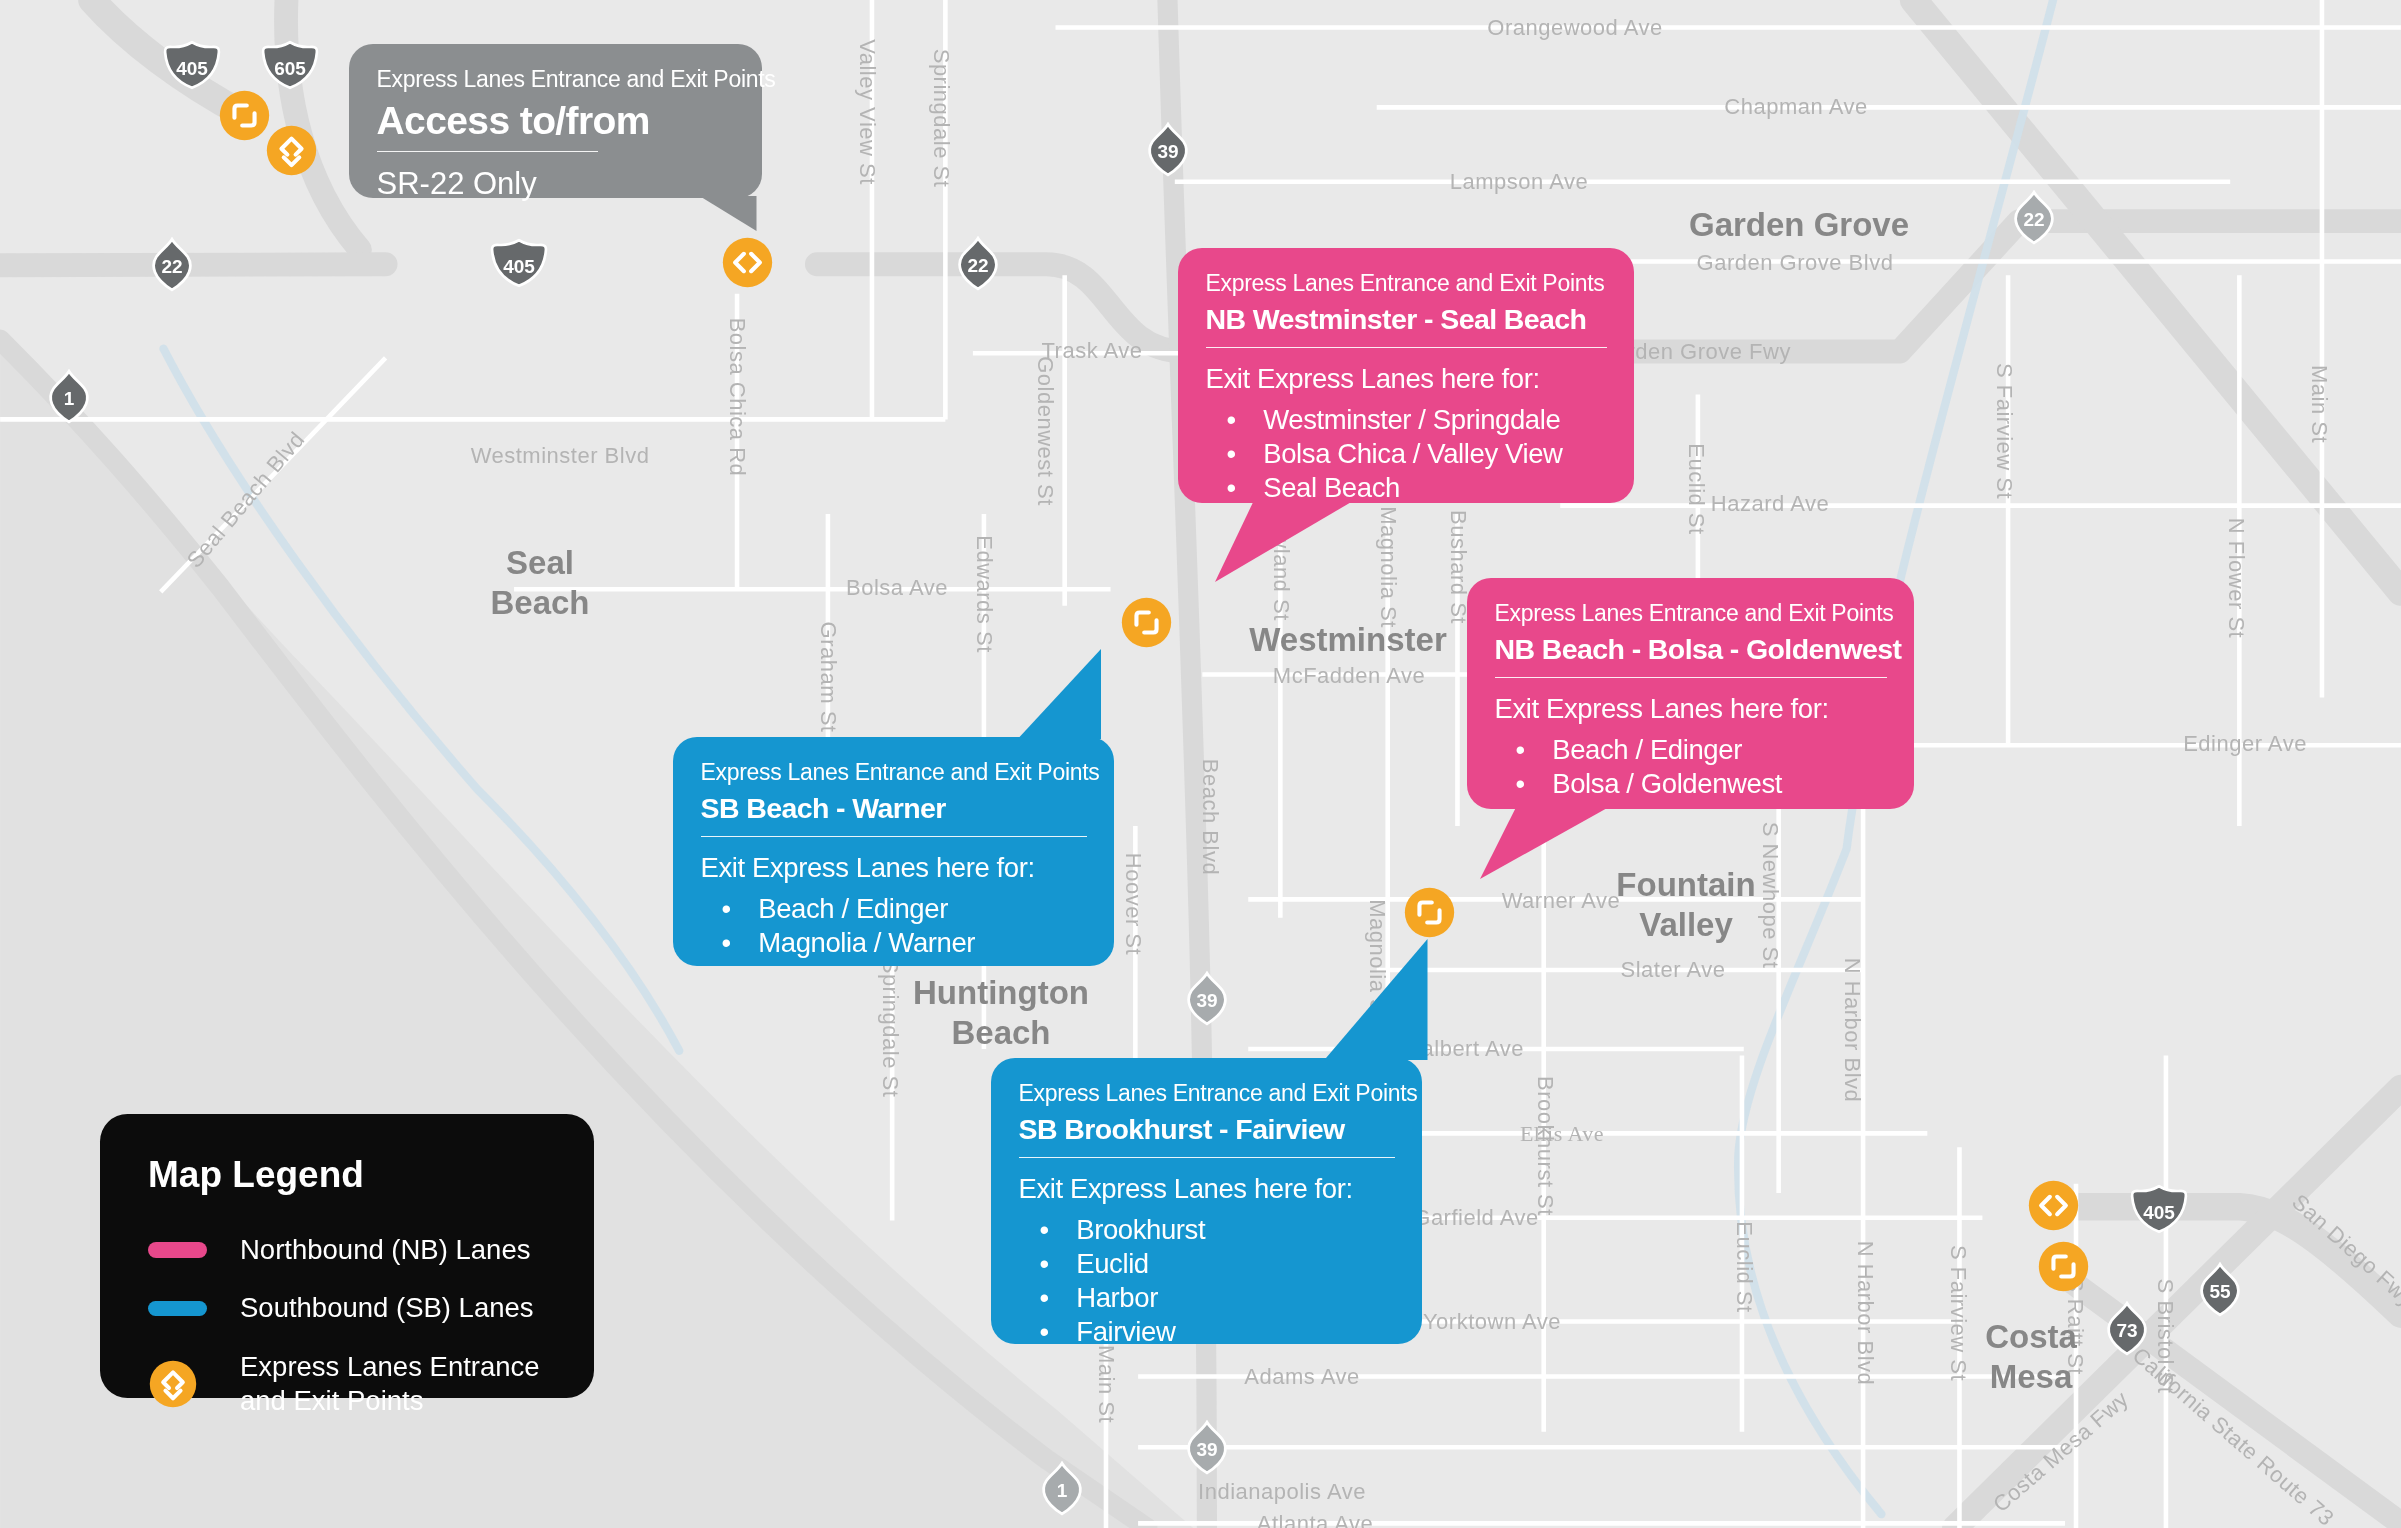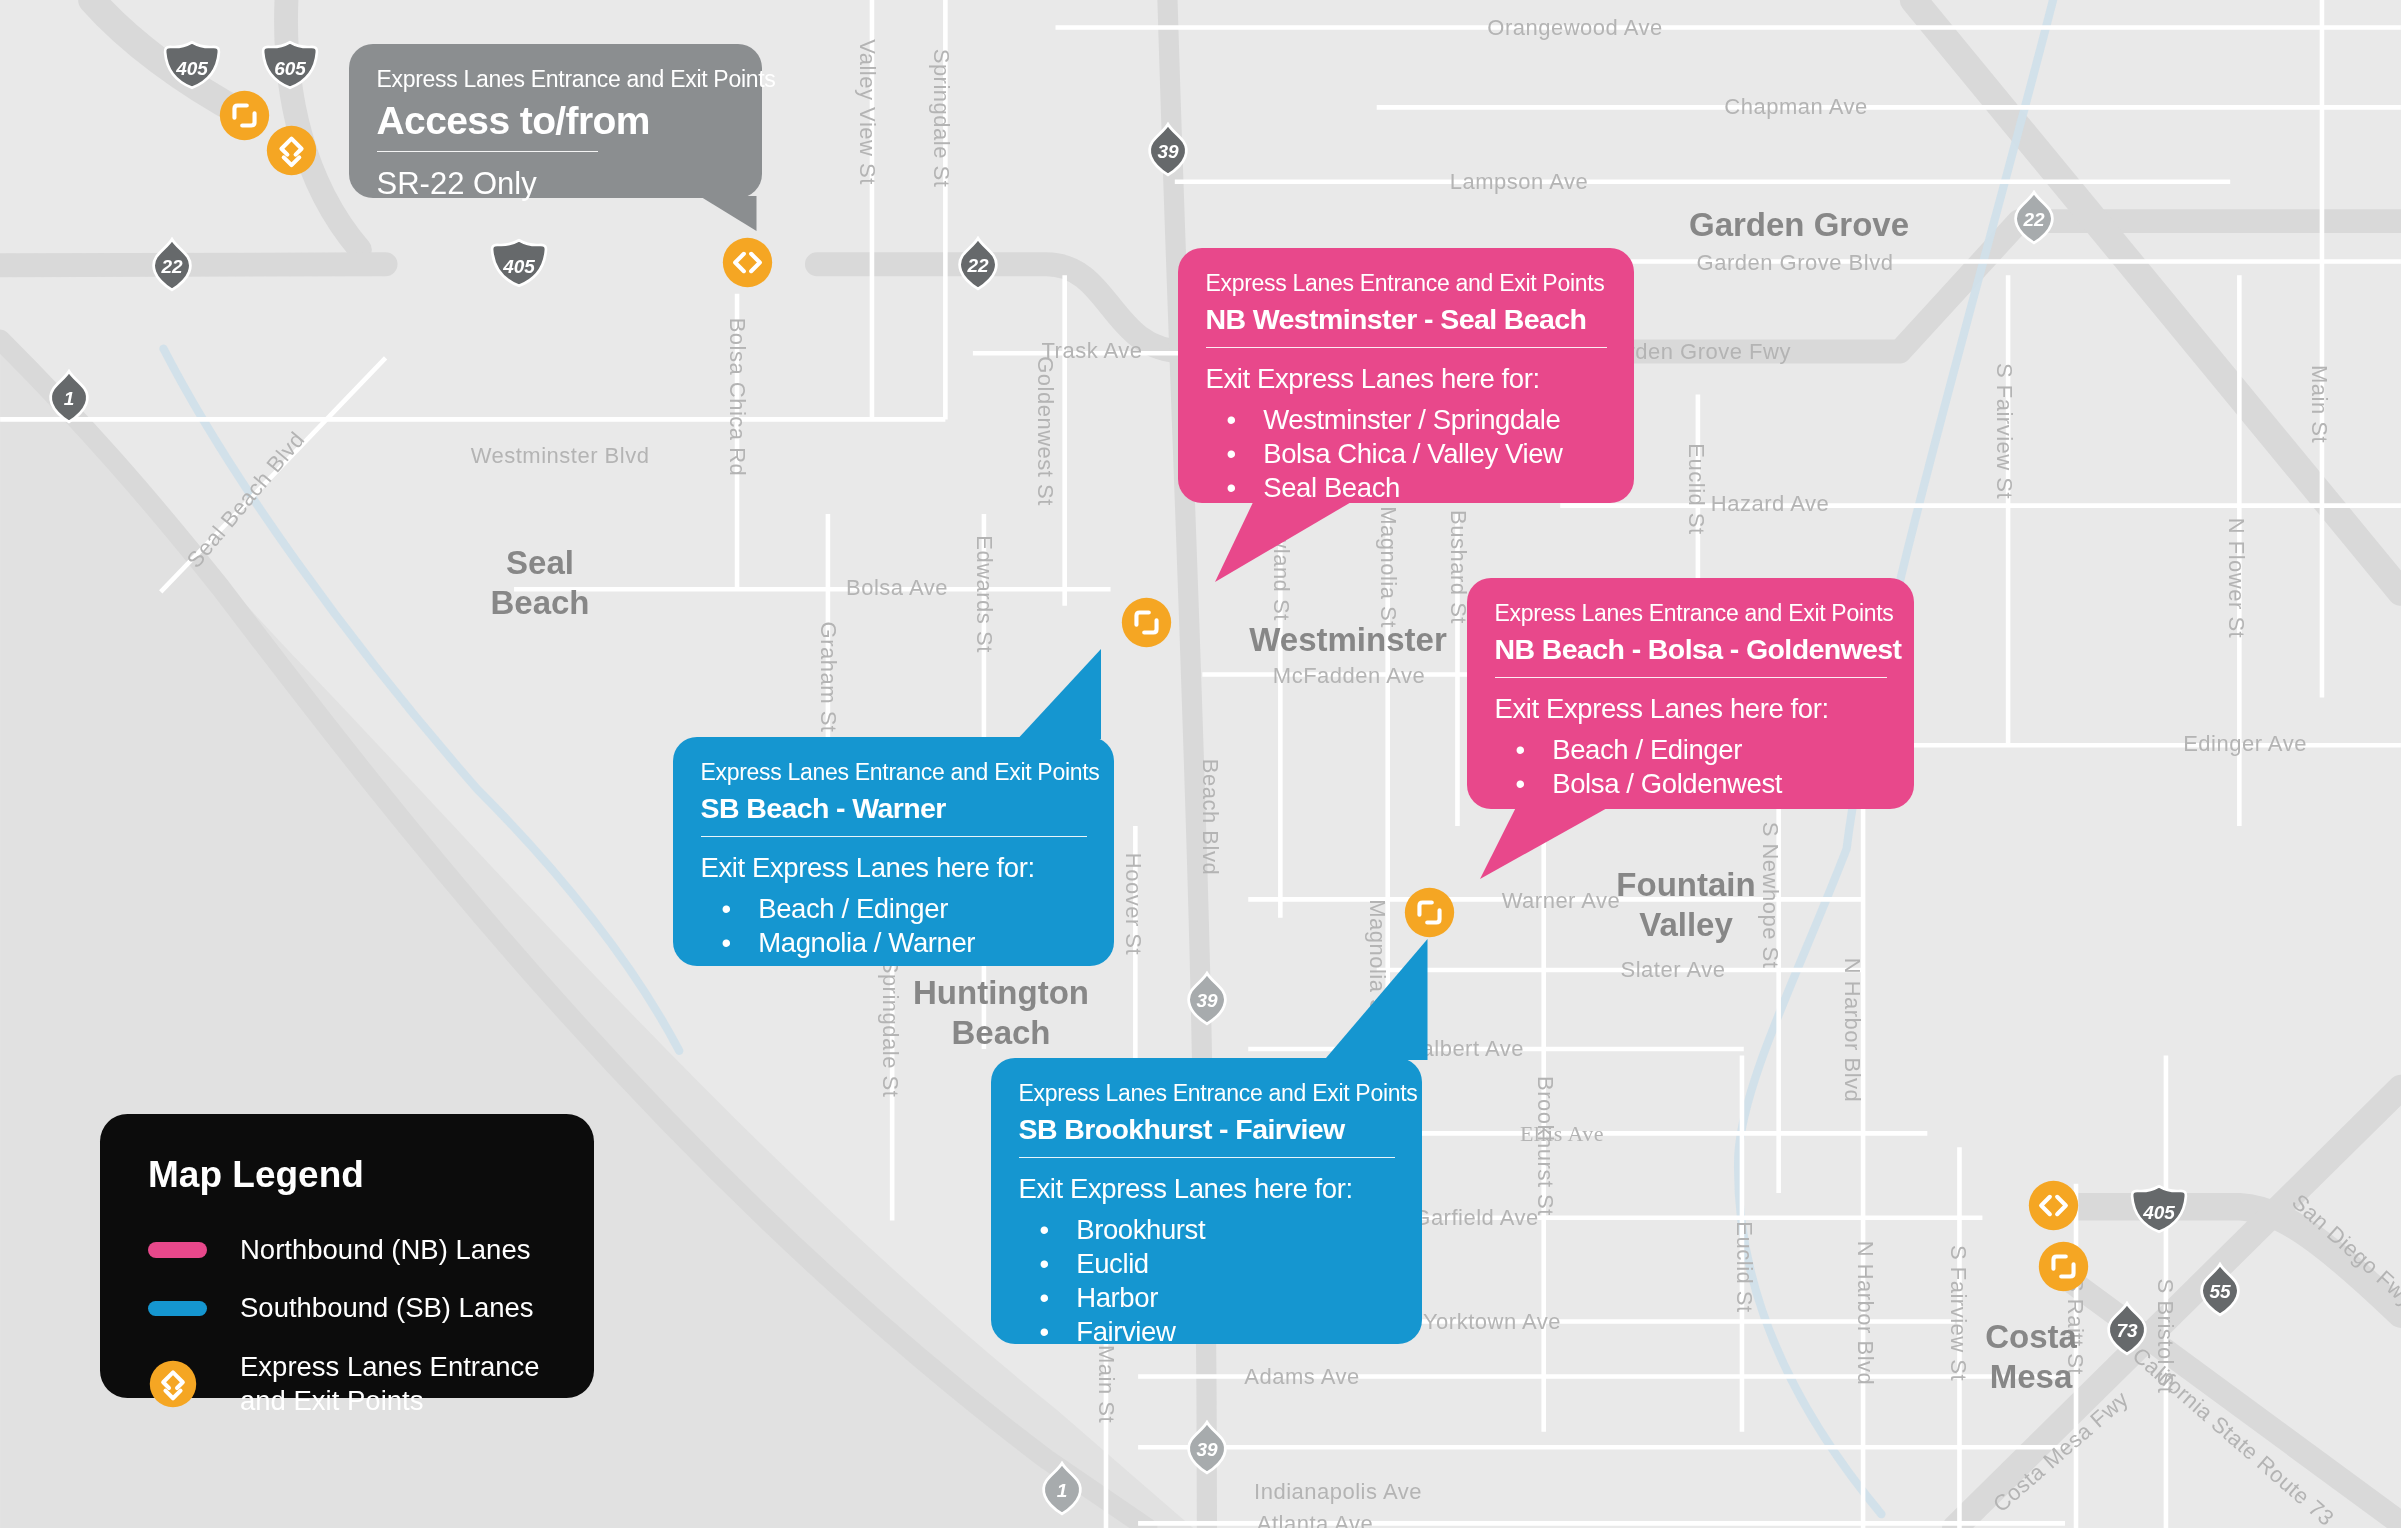--- a/index.html
+++ b/index.html
@@ -10,21 +10,21 @@
   
   .street-label{position:absolute;transform:translate(-50%,-50%);color:var(--street-label,#b4b4b4);
     font-size:22px;white-space:nowrap;letter-spacing:0.5px;}
   .city-label{position:absolute;transform:translate(-50%,-50%);color:var(--city-label,#878787);
     font-size:33px;font-weight:bold;text-align:center;line-height:1.22;white-space:pre-line;}
 
   
   .shield{position:absolute;transform:translate(-50%,-50%);}
   .shield svg{display:block;}
   .shield .shield-label{position:absolute;inset:0;display:flex;align-items:center;justify-content:center;
-    color:#fff;font-weight:bold;font-size:19px;font-style:italic;}
+    color:#fff;font-weight:bold;font-size:19px;}
   .shield.interstate .shield-label{padding-top:6.4px;}
   .shield.spade .shield-label{padding-top:2.8px;}
 
   
   .marker{position:absolute;width:53px;height:53px;margin-left:-27px;margin-top:-27px;}
 
   
   .callout{position:absolute;border-radius:24px;color:#fff;padding:22px 27.5px 18.4px 27.5px;box-sizing:border-box;}
   .callout .tail{position:absolute;}
   .callout .kicker{font-size:23px;letter-spacing:-0.3px;white-space:nowrap;margin-bottom:6.4px;}
@@ -175,21 +175,21 @@
       <div class="street-label" style="left: 1562px; top: 1134px; transform: translate(-50%, -50%) rotate(0deg); font-family: Liberation Serif, serif;">Ellis Ave</div>
       <div class="street-label" style="left: 1545px; top: 1146px; transform: translate(-50%, -50%) rotate(90deg);">Brookhurst St</div>
       <div class="street-label" style="left: 1476px; top: 1218px; transform: translate(-50%, -50%) rotate(0deg);">Garfield Ave</div>
       <div class="street-label" style="left: 1492px; top: 1322px; transform: translate(-50%, -50%) rotate(0deg);">Yorktown Ave</div>
       <div class="street-label" style="left: 1133px; top: 904px; transform: translate(-50%, -50%) rotate(90deg);">Hoover St</div>
       <div class="street-label" style="left: 1210px; top: 817px; transform: translate(-50%, -50%) rotate(90deg);">Beach Blvd</div>
       <div class="street-label" style="left: 1377px; top: 960px; transform: translate(-50%, -50%) rotate(90deg);">Magnolia St</div>
       <div class="street-label" style="left: 890px; top: 1028px; transform: translate(-50%, -50%) rotate(90deg);">Springdale St</div>
       <div class="street-label" style="left: 1106px; top: 1384px; transform: translate(-50%, -50%) rotate(90deg);">Main St</div>
       <div class="street-label" style="left: 1302px; top: 1377px; transform: translate(-50%, -50%) rotate(0deg);">Adams Ave</div>
-      <div class="street-label" style="left: 1338px; top: 1448px; transform: translate(-50%, -50%) rotate(0deg); margin-top: 44px;">Indianapolis Ave</div>
+      <div class="street-label" style="left: 1282px; top: 1448px; transform: translate(-50%, -50%) rotate(0deg); margin-top: 44px;">Indianapolis Ave</div>
       <div class="street-label" style="left: 1315px; top: 1524px; transform: translate(-50%, -50%) rotate(0deg);">Atlanta Ave</div>
       <div class="street-label" style="left: 1744px; top: 1267px; transform: translate(-50%, -50%) rotate(90deg);">Euclid St</div>
       <div class="street-label" style="left: 1865px; top: 1313px; transform: translate(-50%, -50%) rotate(90deg);">N Harbor Blvd</div>
       <div class="street-label" style="left: 1958px; top: 1313px; transform: translate(-50%, -50%) rotate(90deg);">S Fairview St</div>
       <div class="street-label" style="left: 2075px; top: 1326px; transform: translate(-50%, -50%) rotate(90deg);">S Raitt St</div>
       <div class="street-label" style="left: 2165px; top: 1336px; transform: translate(-50%, -50%) rotate(90deg);">S Bristol St</div>
       <div class="street-label" style="left: 2353px; top: 1251px; transform: translate(-50%, -50%) rotate(42deg);">San Diego Fwy</div>
       <div class="street-label" style="left: 2233px; top: 1437px; transform: translate(-50%, -50%) rotate(41deg);">California State Route 73</div>
       <div class="street-label" style="left: 2061px; top: 1452px; transform: translate(-50%, -50%) rotate(-41deg);">Costa Mesa Fwy</div>
     </div>

